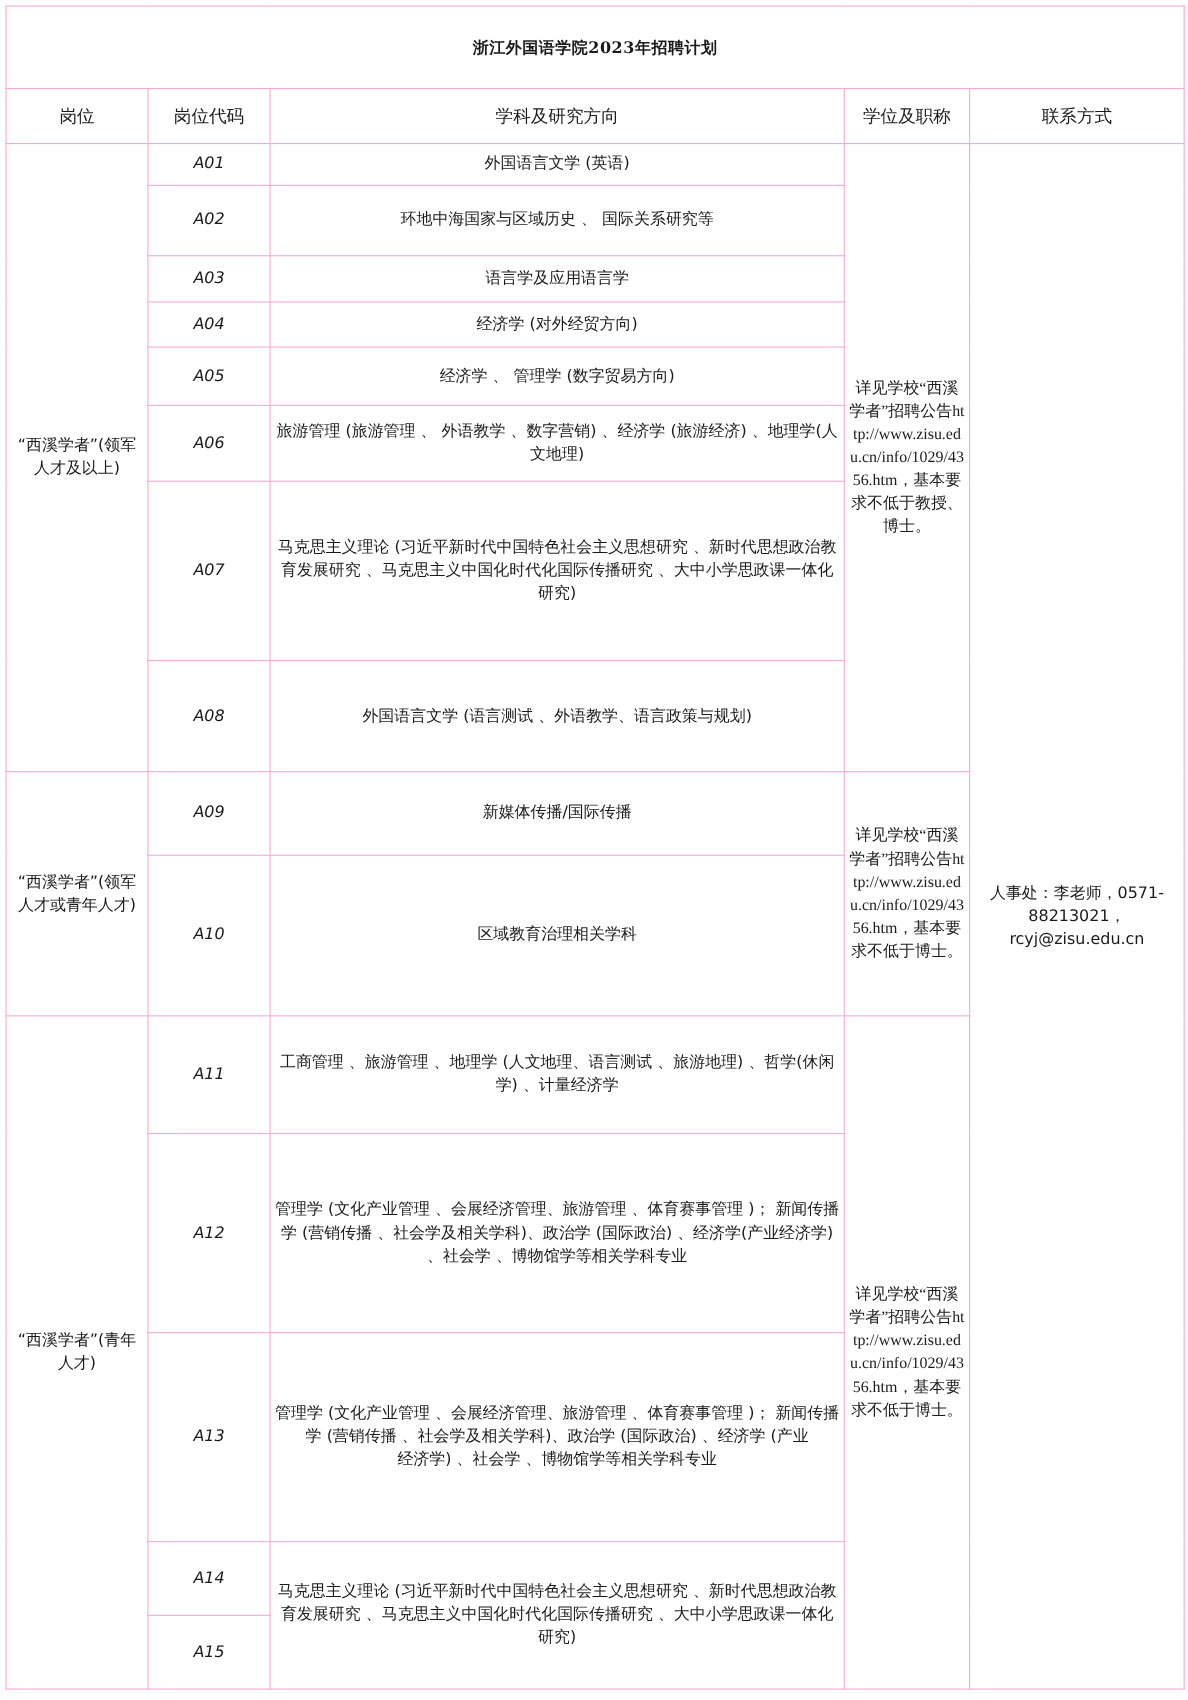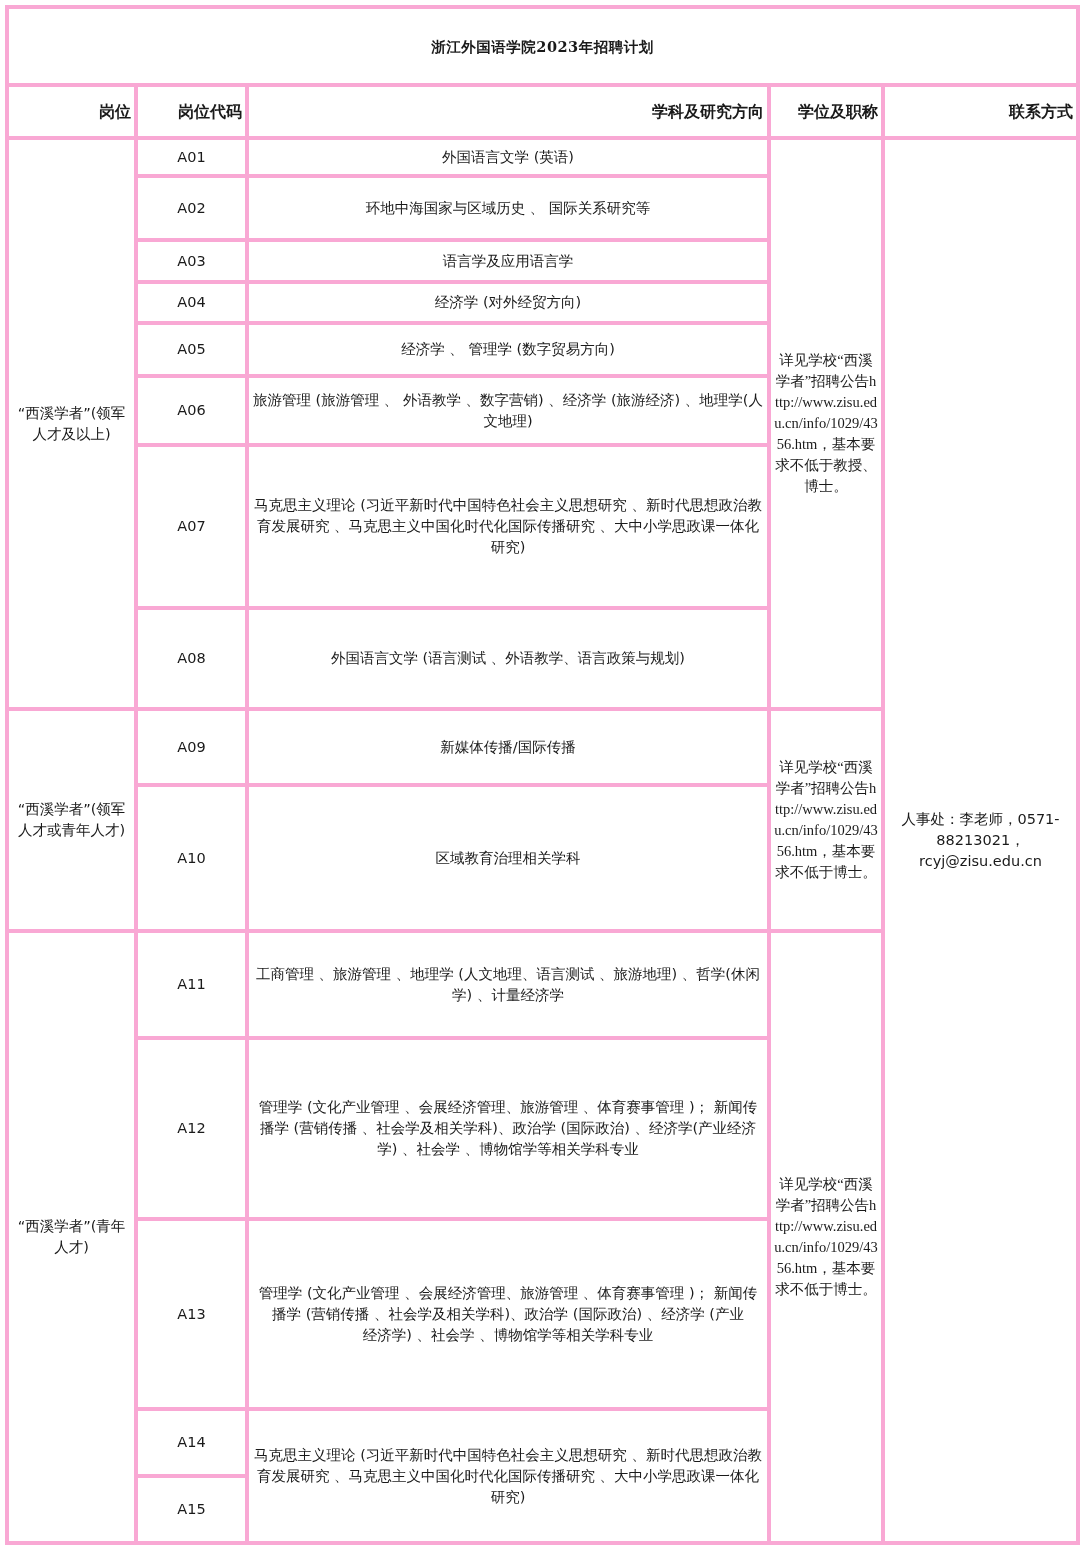--- a/index.html
+++ b/index.html
@@ -1,26 +1,26 @@
 <!DOCTYPE html>
 <html><head>
 <meta charset="utf-8">
 <style>
   html, body { margin: 0; padding: 0; background: #ffffff; }
   body { width: 1080px; height: 1545px; position: relative; overflow: hidden;
          font-family: "DejaVu Sans", "Liberation Sans", sans-serif; color: #1a1a1a; }
   table.plan { position: absolute; left: 5px; top: 5px; border-collapse: collapse;
                table-layout: fixed; width: 1071px; }
-  table.plan td { border: 4px solid #f9a8d4; text-align: center; vertical-align: middle;
+  table.plan td { border: 1px solid #f9a8d4; text-align: center; vertical-align: middle;
                   padding: 0 3px; font-size: 14.5px; line-height: 21px; }
   td.title { height: 74px; font-family: "DejaVu Serif", "Liberation Serif", serif;
              font-weight: bold; font-size: 25px; letter-spacing: 0.5px; }
-  tr.header td { height: 49px; font-weight: bold; font-size: 16px; text-align: right; }
+  tr.header td { height: 49px; font-weight: normal; font-size: 16px; }
   td.post { font-weight: normal; font-size: 15px; line-height: 21px; padding: 0 10px; margin-top: 16px; }
-  td.code { font-size: 15px; }
+  td.code { font-size: 15px; font-style: italic; }
   td.req { font-size: 14.5px; line-height: 21px; padding: 0 2px; word-break: break-all; font-family: Liberation Serif, serif; }
   td.contact { font-size: 14.5px; line-height: 21px; padding: 0 8px; }
   td.subject { padding: 0 3px; }
 </style>
 </head>
 <body>
 
 <table class="plan">
   <colgroup>
     <col style="width:129px">

